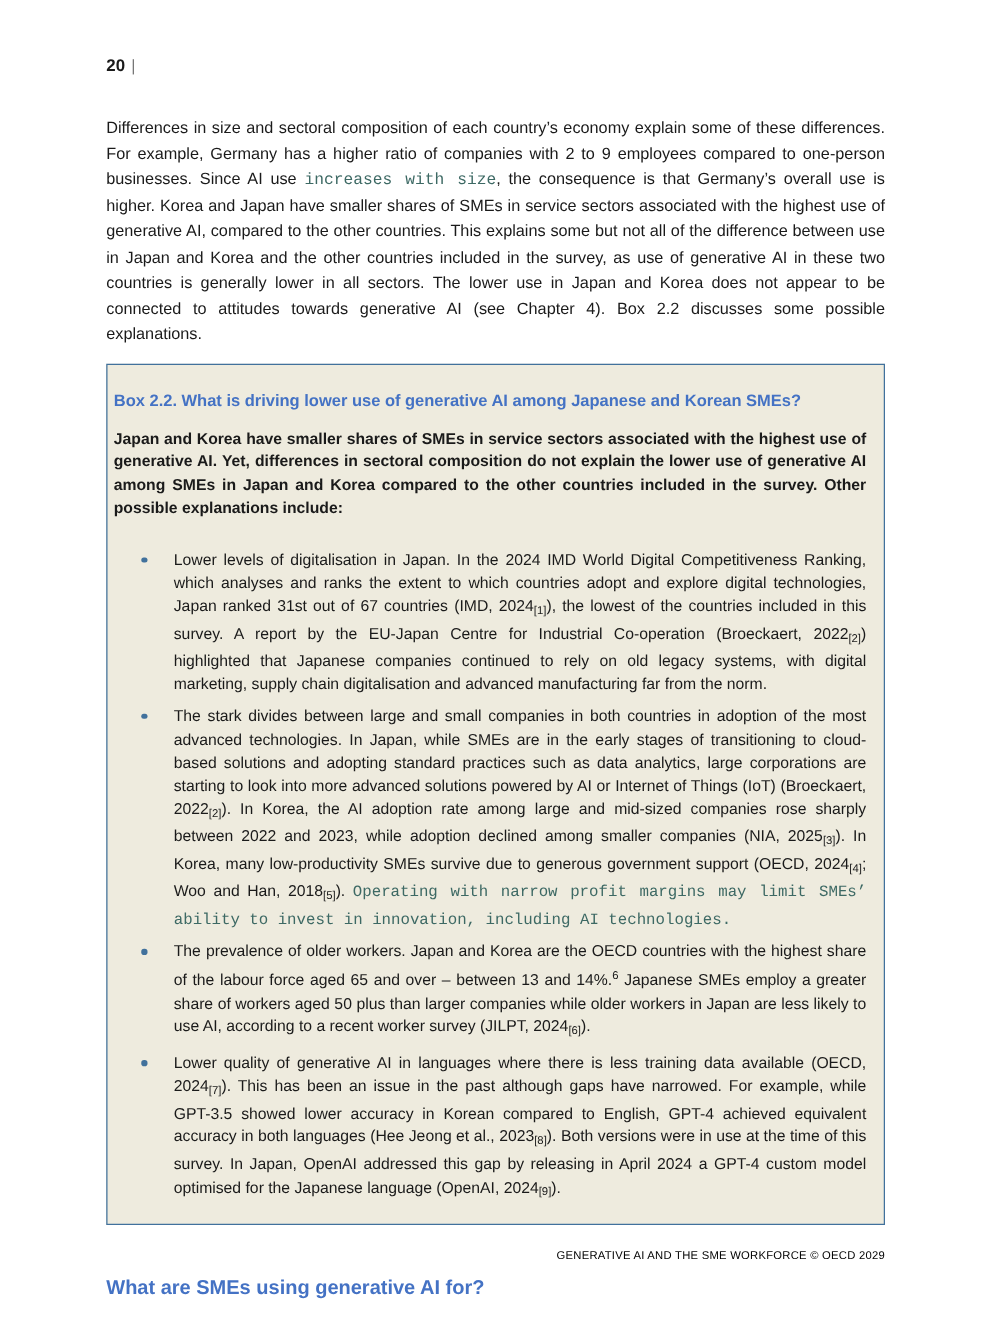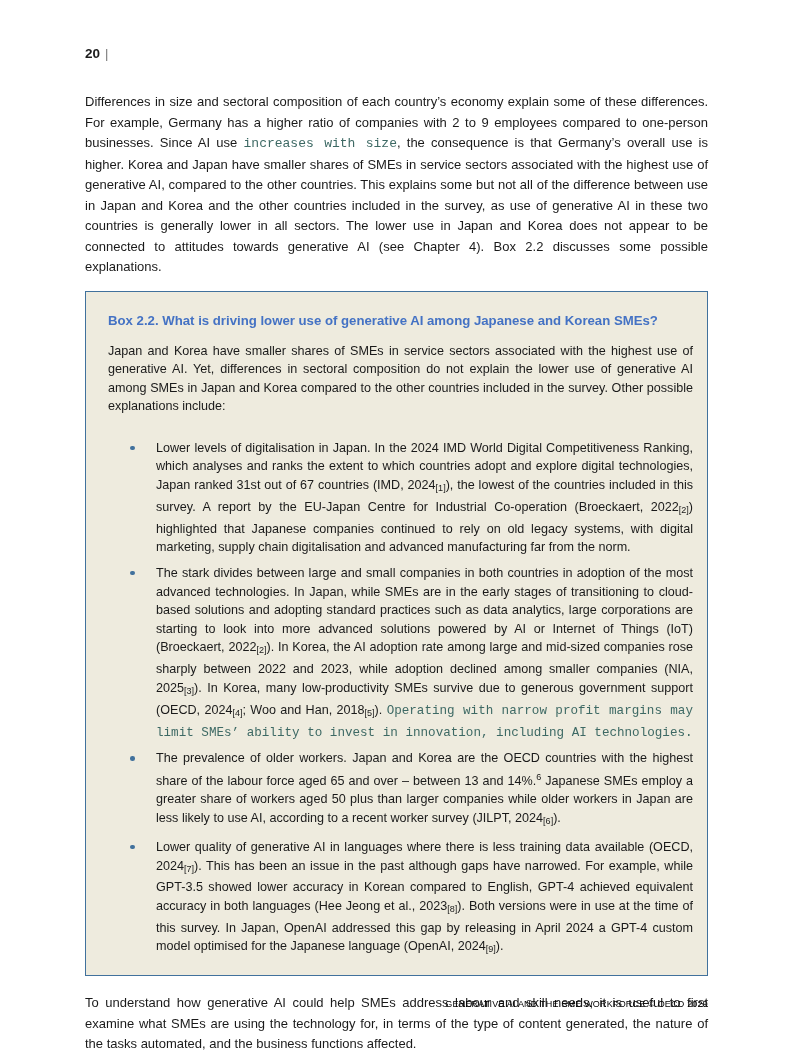--- a/index.html
+++ b/index.html
@@ -29,34 +29,35 @@
     font-size: 13px;
     line-height: 20.5px;
     text-align: justify;
     color: var(--text);
   }
   .intro { margin-bottom: 13px; }
 
   .callout-box {
     background: var(--box_bg);
     border: 1.5px solid var(--box_border);
-    padding: 14px 14px 16px 22px;
+    padding: 14px 14px 16px 5px;
   }
   .box-title {
     color: var(--accent);
     font-size: 13.2px;
     font-weight: bold;
     line-height: 17px;
     margin: 6px 0 13px 0;
     text-align: left;
   }
   .box-para {
     font-size: 12.6px;
     line-height: 18.6px;
     text-align: justify;
+    font-weight: bold;
   }
   .box-bullets {
     list-style: none;
     margin-top: 23px;
   }
   .box-bullets li {
     position: relative;
     padding-left: 48px;
     font-size: 12.6px;
     line-height: 18.6px;
@@ -110,20 +111,21 @@
     <h2 class="box-title">Box 2.2. What is driving lower use of generative AI among Japanese and Korean SMEs?</h2>
     <p class="box-para"><span>Japan and Korea have smaller shares of SMEs in service sectors associated with the highest use of generative AI. Yet, differences in sectoral composition do not explain the lower use of generative AI among SMEs in Japan and Korea compared to the other countries included in the survey. Other possible explanations include:</span></p>
     <ul class="box-bullets">
       <li><span>Lower levels of digitalisation in Japan. In the 2024 IMD World Digital Competitiveness Ranking, which analyses and ranks the extent to which countries adopt and explore digital technologies, Japan ranked 31st out of 67 countries (IMD, 2024</span><span class="ref">[1]</span><span>), the lowest of the countries included in this survey. A report by the EU-Japan Centre for Industrial Co-operation (Broeckaert, 2022</span><span class="ref">[2]</span><span>) highlighted that Japanese companies continued to rely on old legacy systems, with digital marketing, supply chain digitalisation and advanced manufacturing far from the norm.</span></li>
       <li><span>The stark divides between large and small companies in both countries in adoption of the most advanced technologies. In Japan, while SMEs are in the early stages of transitioning to cloud-based solutions and adopting standard practices such as data analytics, large corporations are starting to look into more advanced solutions powered by AI or Internet of Things (IoT) (Broeckaert, 2022</span><span class="ref">[2]</span><span>). In Korea, the AI adoption rate among large and mid-sized companies rose sharply between 2022 and 2023, while adoption declined among smaller companies (NIA, 2025</span><span class="ref">[3]</span><span>). In Korea, many low-productivity SMEs survive due to generous government support (OECD, 2024</span><span class="ref">[4]</span><span>; Woo and Han, 2018</span><span class="ref">[5]</span><span>). </span><span class="teal">Operating with narrow profit margins may limit SMEs’ ability to invest in innovation, including AI technologies.</span></li>
       <li><span>The prevalence of older workers. Japan and Korea are the OECD countries with the highest share of the labour force aged 65 and over – between 13 and 14%.</span><span class="sup">6</span><span> Japanese SMEs employ a greater share of workers aged 50 plus than larger companies while older workers in Japan are less likely to use AI, according to a recent worker survey (JILPT, 2024</span><span class="ref">[6]</span><span>).</span></li>
       <li><span>Lower quality of generative AI in languages where there is less training data available (OECD, 2024</span><span class="ref">[7]</span><span>). This has been an issue in the past although gaps have narrowed. For example, while GPT-3.5 showed lower accuracy in Korean compared to English, GPT-4 achieved equivalent accuracy in both languages (Hee Jeong et al., 2023</span><span class="ref">[8]</span><span>). Both versions were in use at the time of this survey. In Japan, OpenAI addressed this gap by releasing in April 2024 a GPT-4 custom model optimised for the Japanese language (OpenAI, 2024</span><span class="ref">[9]</span><span>).</span></li>
     </ul>
   </section>
 
+  <h1 class="section-heading">What are SMEs using generative AI for?</h1>
 
   <p class="body-para section-para"><span>To understand how generative AI could help SMEs address labour and skill needs, it is useful to first examine what SMEs are using the technology for, in terms of the type of content generated, the nature of the tasks automated, and the business functions affected.</span></p>
 
   <footer class="page-footer">
     <span>GENERATIVE AI AND THE SME WORKFORCE © OECD 2029</span>
   </footer>
 
 </div>
 
 </body></html>

